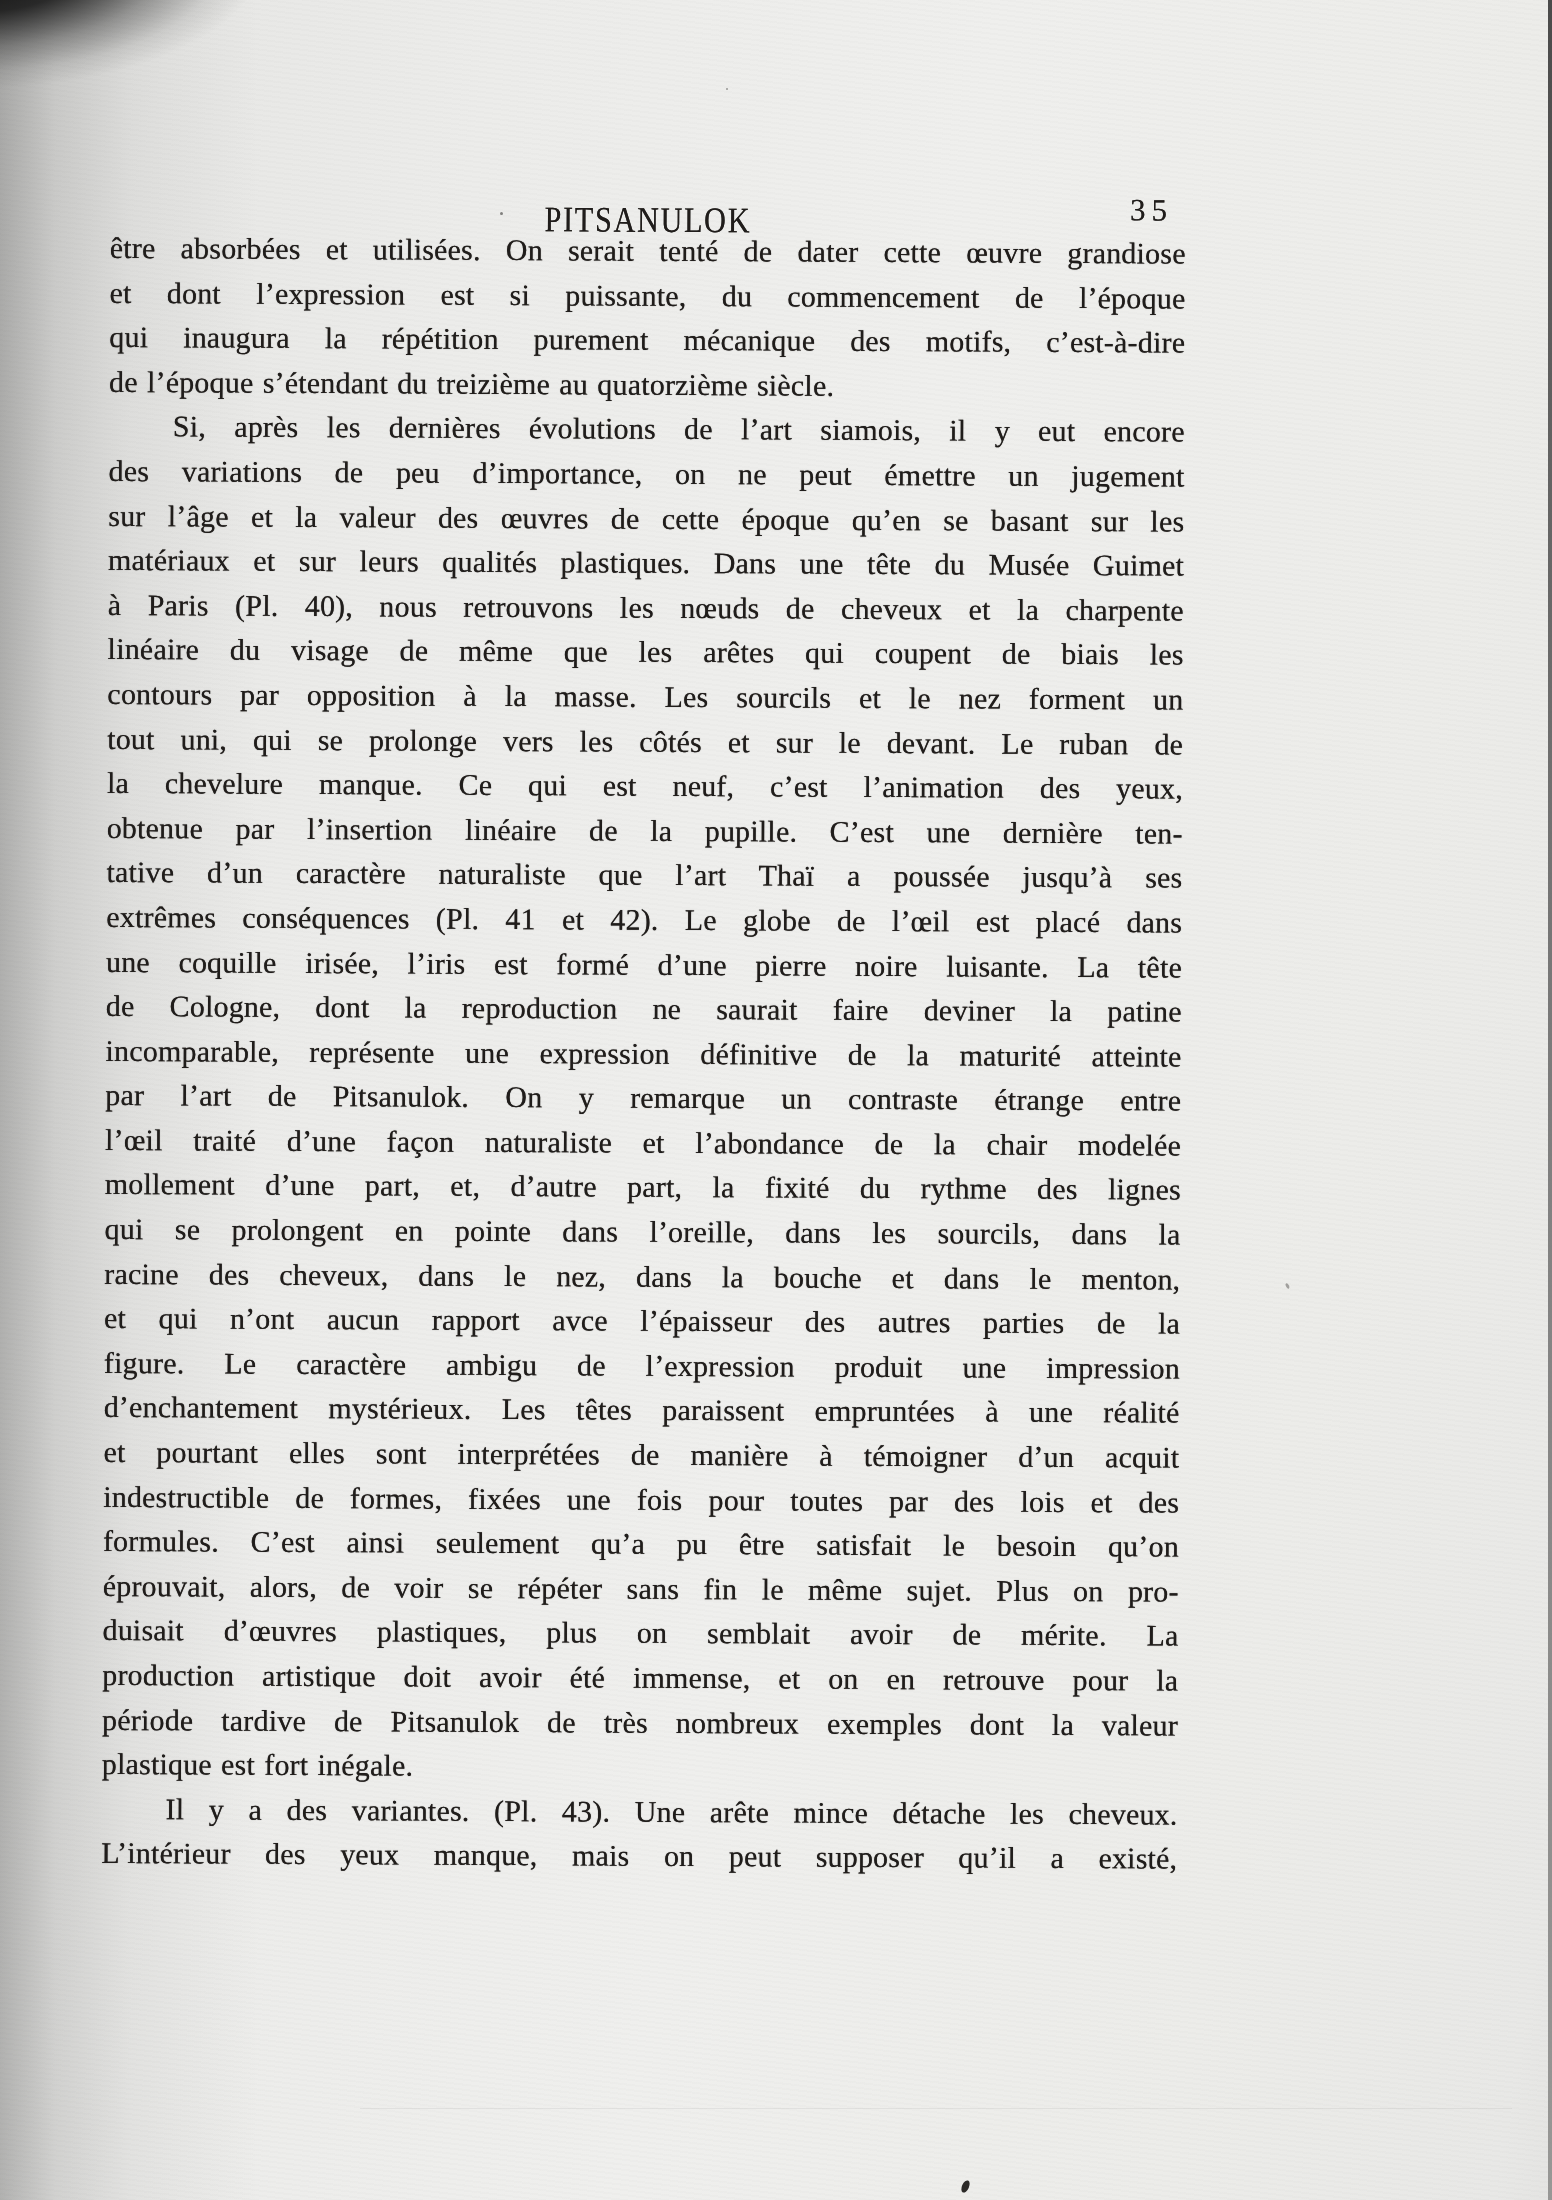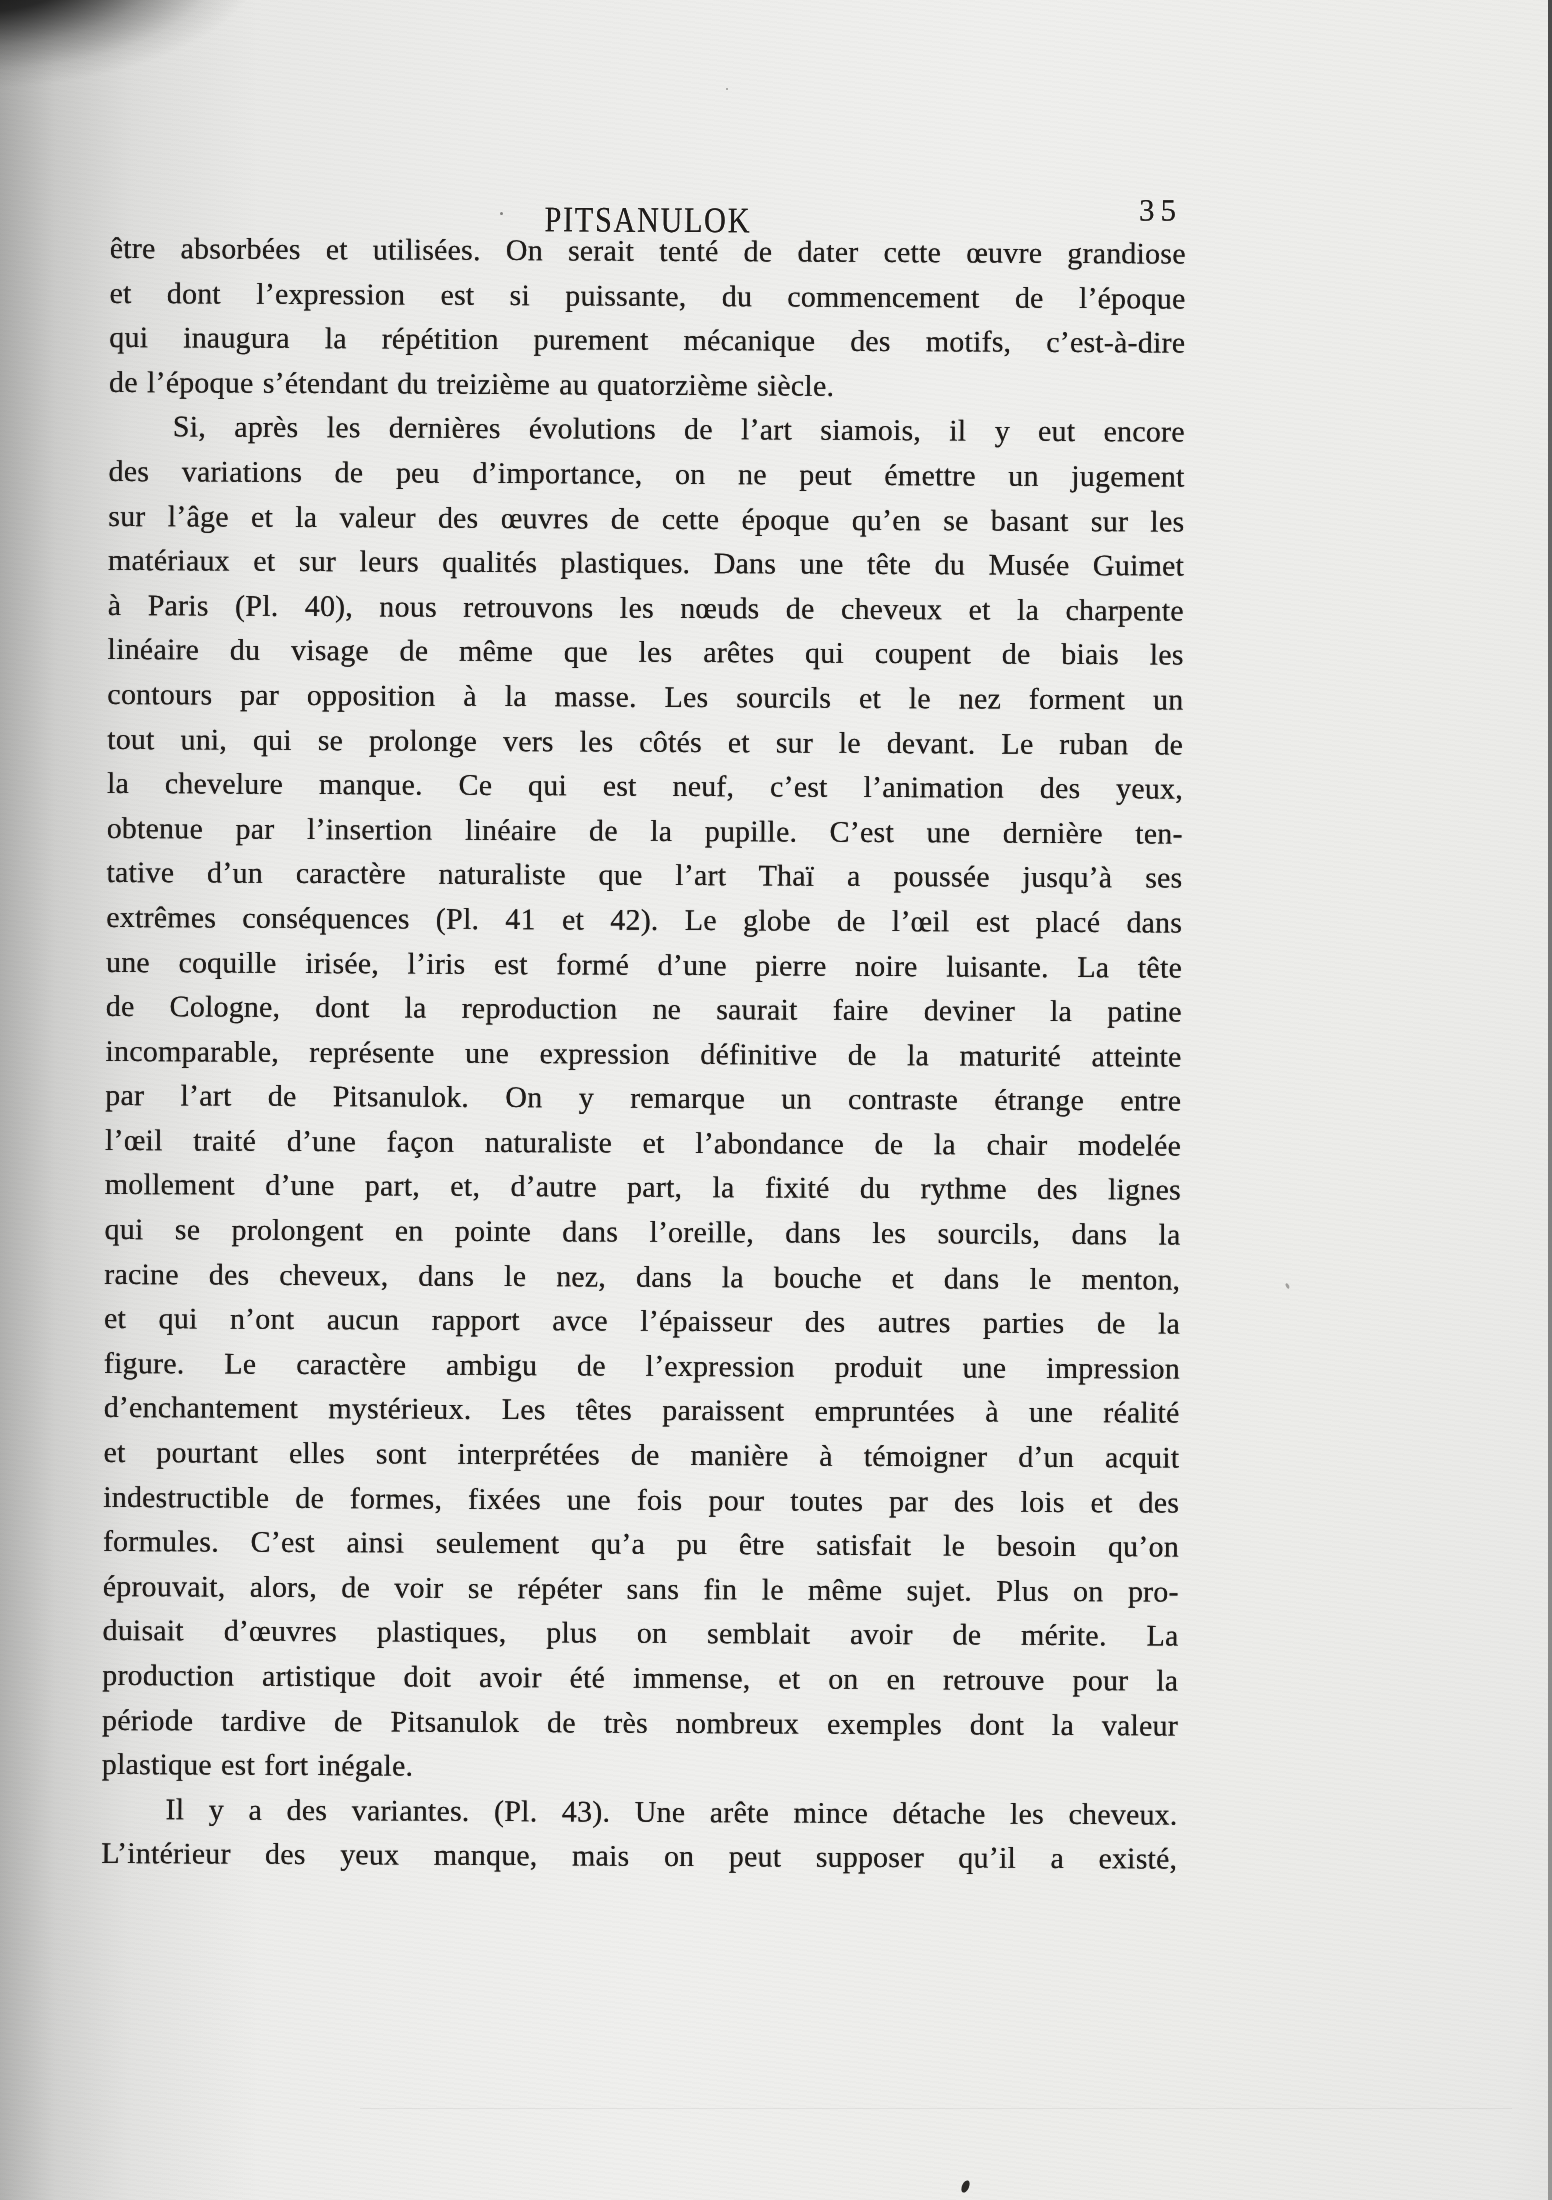--- a/index.html
+++ b/index.html
@@ -71,21 +71,21 @@
   }
 
   .running-header { position: absolute; top: 196px; left: 0; width: 100%; height: 50px; }
   .running-title {
     position: absolute; left: 0; width: 100%; text-align: center;
     font-size: 36px; line-height: 42px; letter-spacing: 2px;
     transform: scaleX(0.84); transform-origin: center;
     text-shadow: 0 0 0.6px rgba(32,29,27,0.85);
   }
   .running-pagenum {
-    position: absolute; right: 4px; top: -12px;
+    position: absolute; right: 13px; top: -12px;
     font-size: 31px; line-height: 42px; letter-spacing: 6px;
     text-shadow: 0 0 0.5px rgba(32,29,27,0.8);
   }
 
   .text-block { position: absolute; top: 226px; left: 0; width: 100%; }
   .line {
     height: 44.6px; line-height: 44.6px;
     font-size: 30px;
     letter-spacing: 0.2px; word-spacing: 1.5px;
     text-align: justify; text-align-last: justify;

